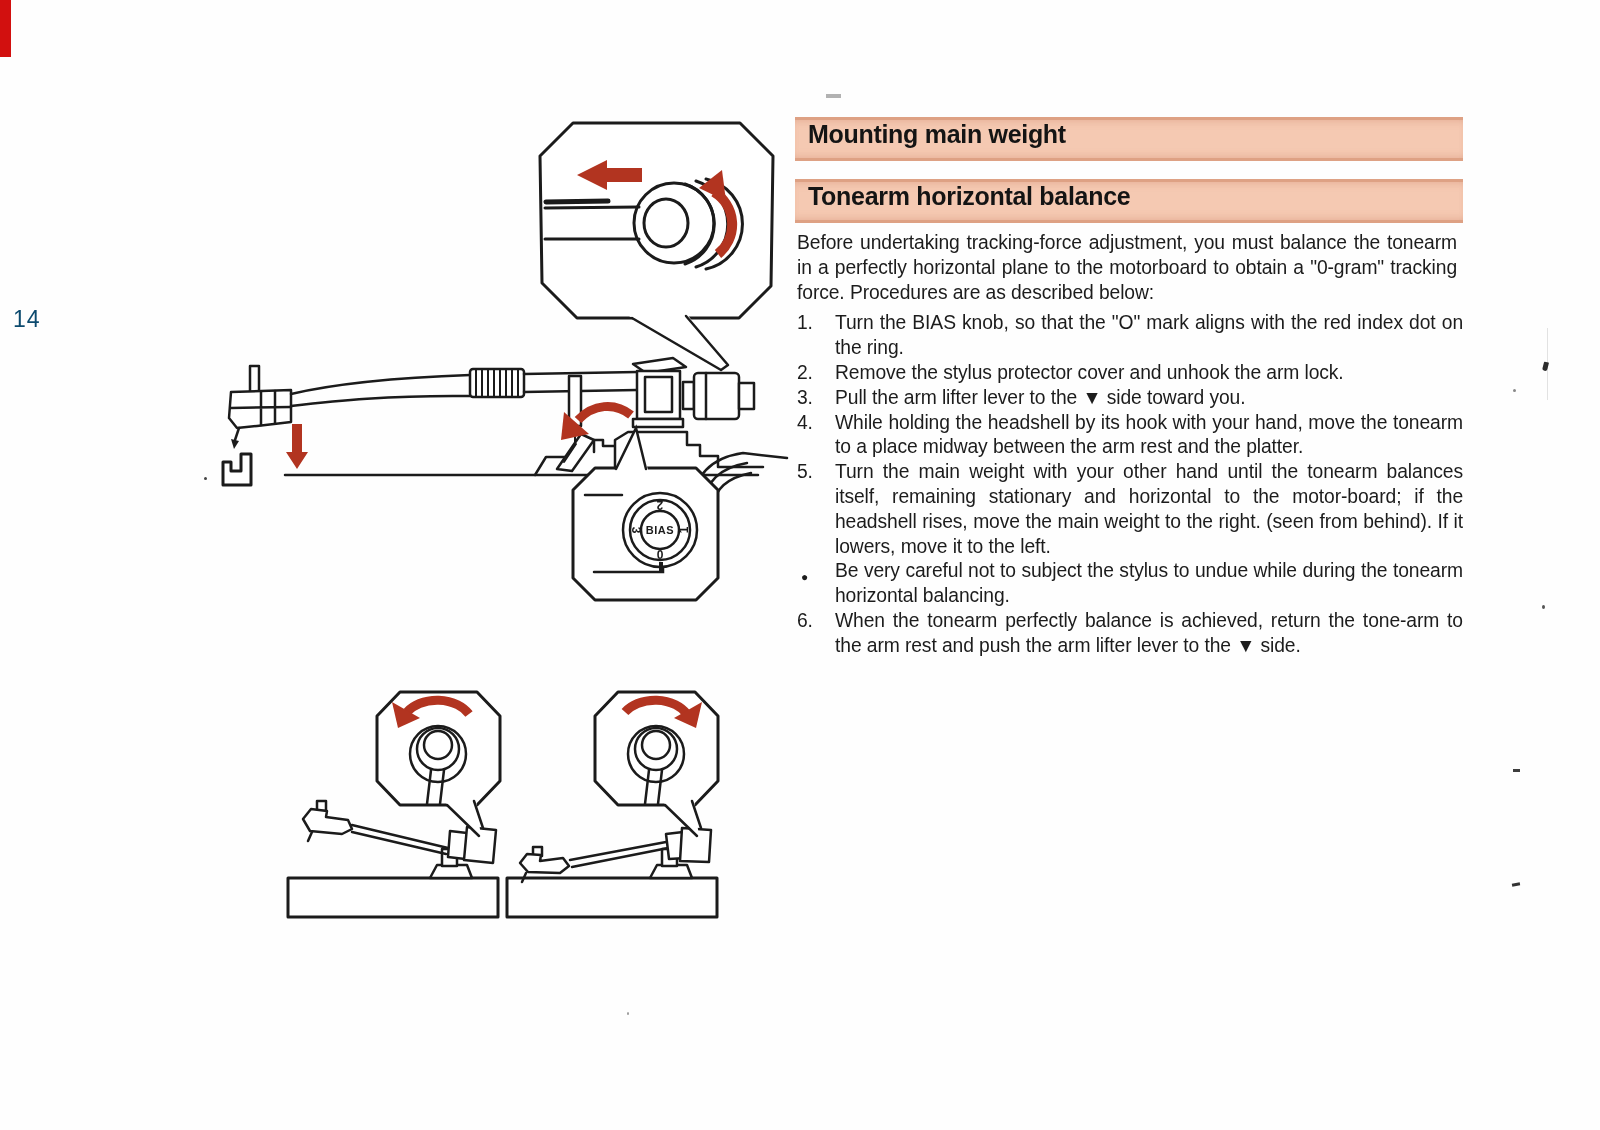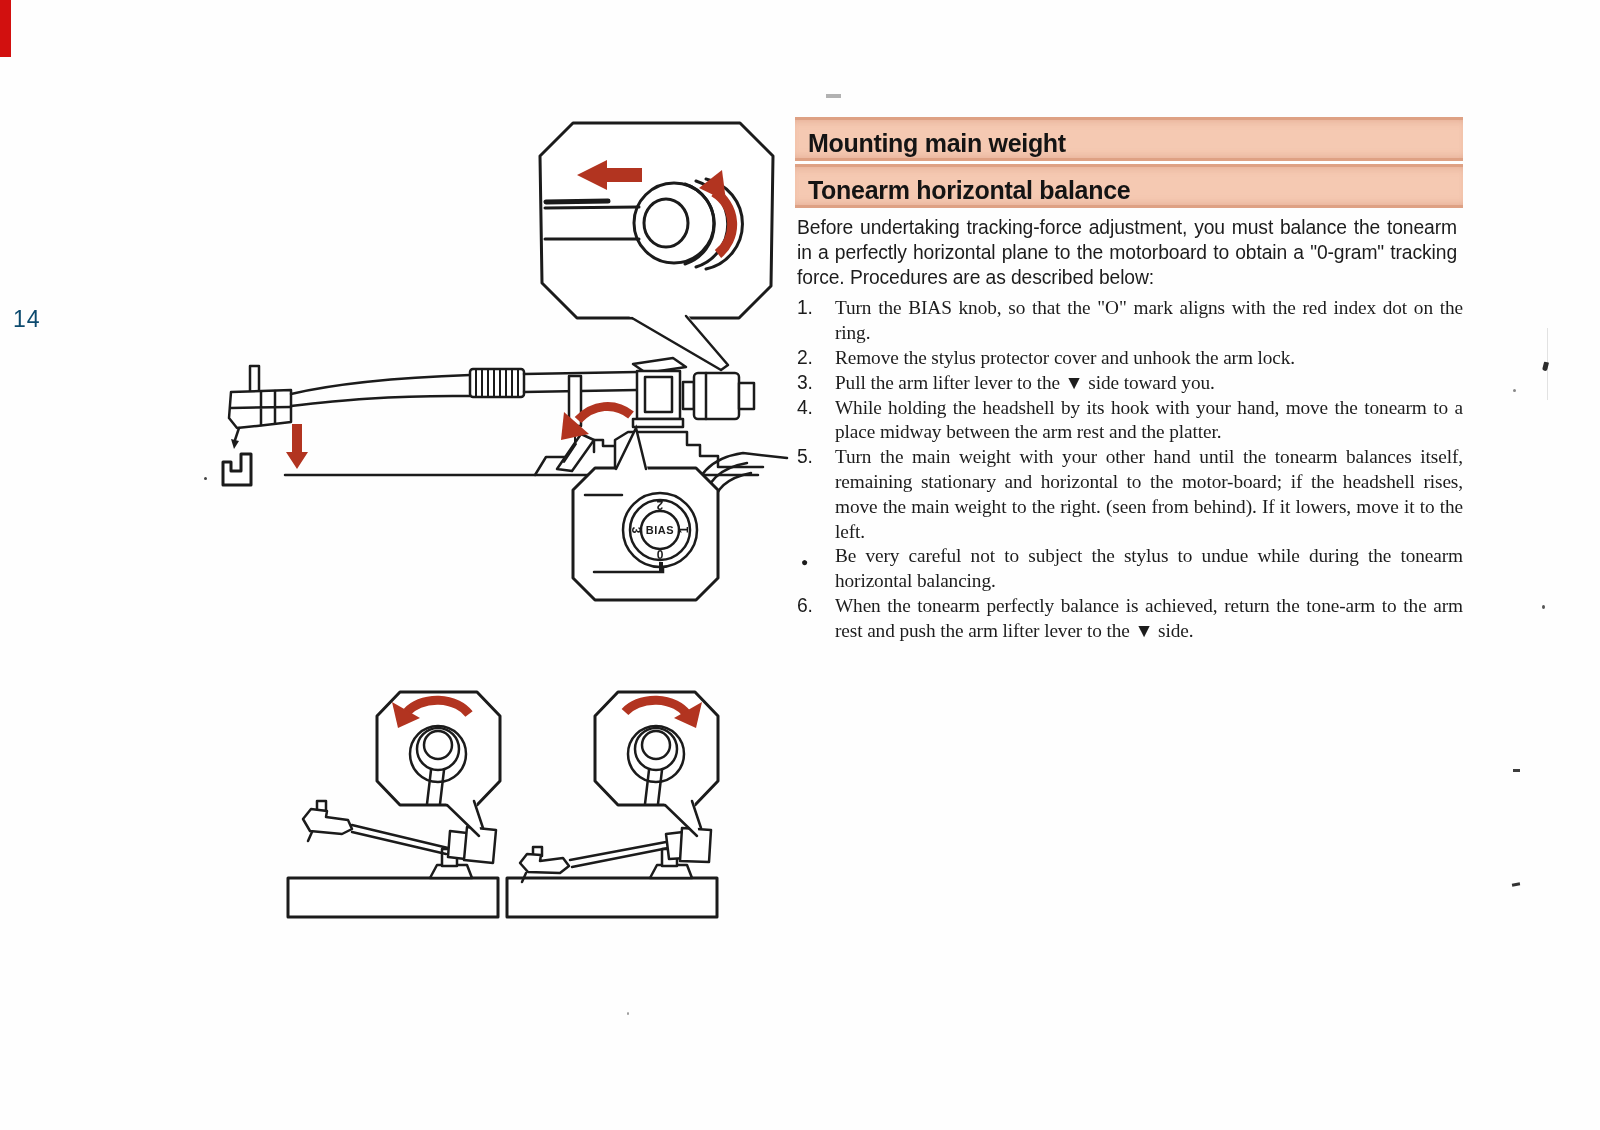--- a/index.html
+++ b/index.html
@@ -11,36 +11,36 @@
   }
   .red-edge{position:absolute;left:0;top:0;width:11px;height:57px;background:#d2100f;}
   .page-number{position:absolute;left:13px;top:306px;font-size:23px;color:#0c4a6e;letter-spacing:1px;}
   
   .text-col{position:absolute;left:795px;top:117px;width:668px;}
   .hbar{
     height:38px;background:#f5c9b2;
     border-top:3px solid rgba(203,128,95,.55);
     border-bottom:3px solid rgba(203,128,95,.55);
     box-shadow:inset 0 6px 8px -6px rgba(190,110,80,.35), inset 0 -6px 8px -6px rgba(190,110,80,.35);
-    display:flex;align-items:flex-end;
+    display:flex;align-items:flex-start;
   }
   .hbar span{
     font-size:25px;font-weight:bold;letter-spacing:-.3px;color:#141414;
     padding-left:13px;transform:scaleY(1.04);
   }
-  .hbar2{margin-top:3px;}
+  .hbar2{margin-top:18px;}
   .body-p{
     margin:8px 0 0 2px;width:660px;font-size:19.3px;line-height:24.8px;
     text-align:justify;letter-spacing:-.1px;
   }
   .intro{}
   .steps{margin-top:6px;}
   .step{display:flex;font-size:19.3px;line-height:24.8px;letter-spacing:-.1px;}
   .step .marker{width:38px;flex:none;padding-left:2px;}
-  .step .stext{flex:1;text-align:justify;font-family:Liberation Serif, serif;}
+  .step .stext{flex:1;text-align:justify;}
   .bullet-step .marker{font-size:12px;padding-top:6px;padding-left:6px;width:34px;}
   
   .illu{position:absolute;}
   .illu-top{left:515px;top:108px;width:265px;height:275px;}
   .illu-mid{left:195px;top:348px;width:600px;height:280px;}
   .illu-bottom{left:270px;top:660px;width:470px;height:265px;}
   svg text{font-family:"Liberation Sans","DejaVu Sans",sans-serif;}
   .bias-label{font-size:11px;font-weight:bold;letter-spacing:.5px;}
   .dial-num{font-size:12px;font-weight:bold;}
   

